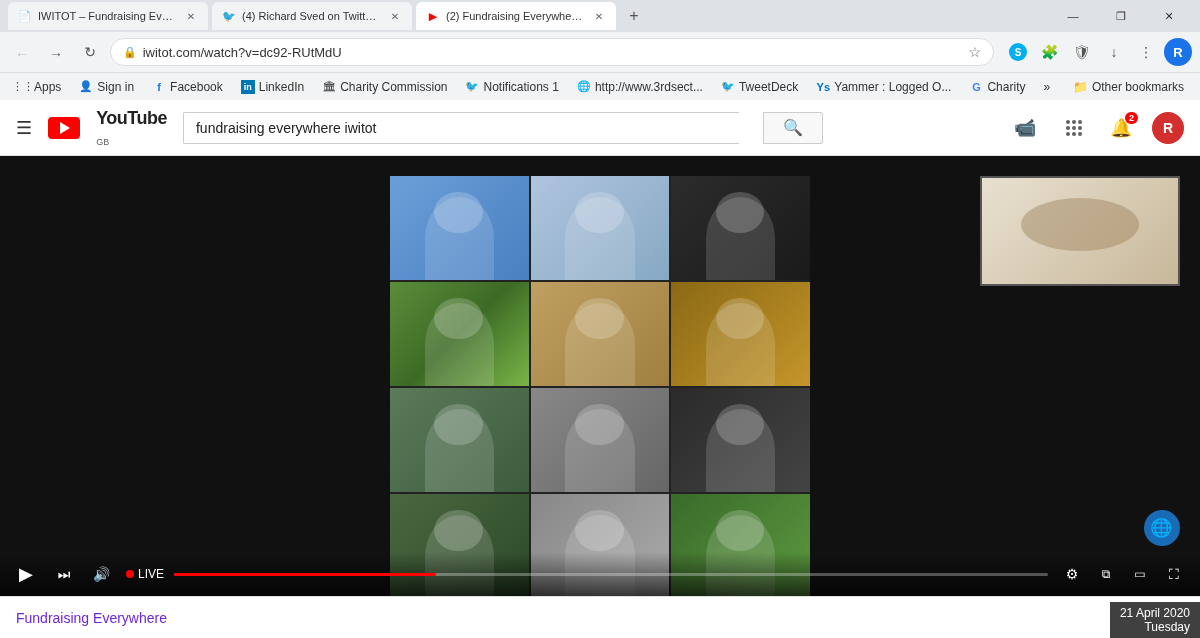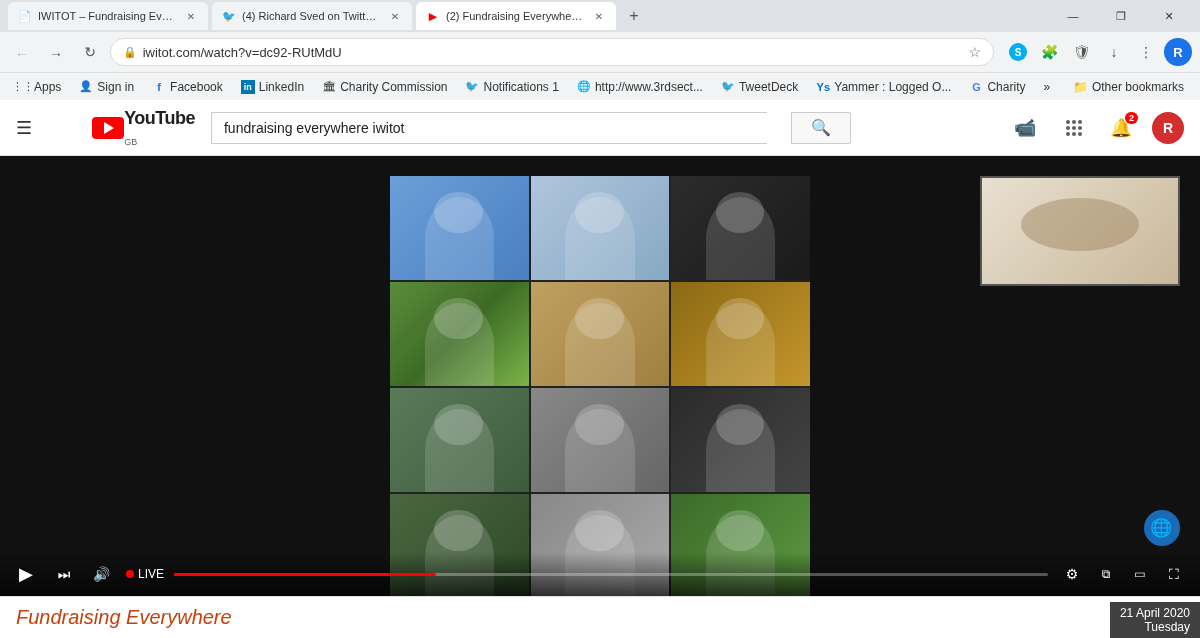--- a/index.html
+++ b/index.html
@@ -157,23 +157,22 @@
       display: flex;
       align-items: center;
       padding: 0 16px;
       gap: 16px;
       border-bottom: 1px solid #e0e0e0;
     }
     .yt-menu-icon {
       font-size: 18px; cursor: pointer; color: #333;
     }
     .yt-logo {
-      display: flex; align-items: center; gap: 0;
-      cursor: pointer;
-      margin-left: 44px;
+      display: flex; align-items: center; gap: 16px;
+      cursor: pointer;
     }
     .yt-logo-icon {
       width: 32px; height: 22px;
       background: #ff0000;
       border-radius: 4px;
       display: flex; align-items: center; justify-content: center;
     }
     .yt-logo-play {
       width: 0; height: 0;
       border-top: 6px solid transparent;
@@ -367,21 +366,21 @@
 
     
     .video-title-bar {
       height: 42px;
       background: #fff;
       display: flex; align-items: center;
       padding: 0 16px;
       border-top: 1px solid #e0e0e0;
     }
     .video-title {
-      font-size: 20px; font-weight: 500; color: #c2410c; font-style: italic;
+      font-size: 14px; font-weight: 500; color: #6d28d9;
     }
     .date-badge {
       position: fixed;
       bottom: 0; right: 0;
       background: rgba(0,0,0,0.75);
       color: #fff;
       font-size: 12px;
       padding: 4px 10px;
       text-align: right;
     }

